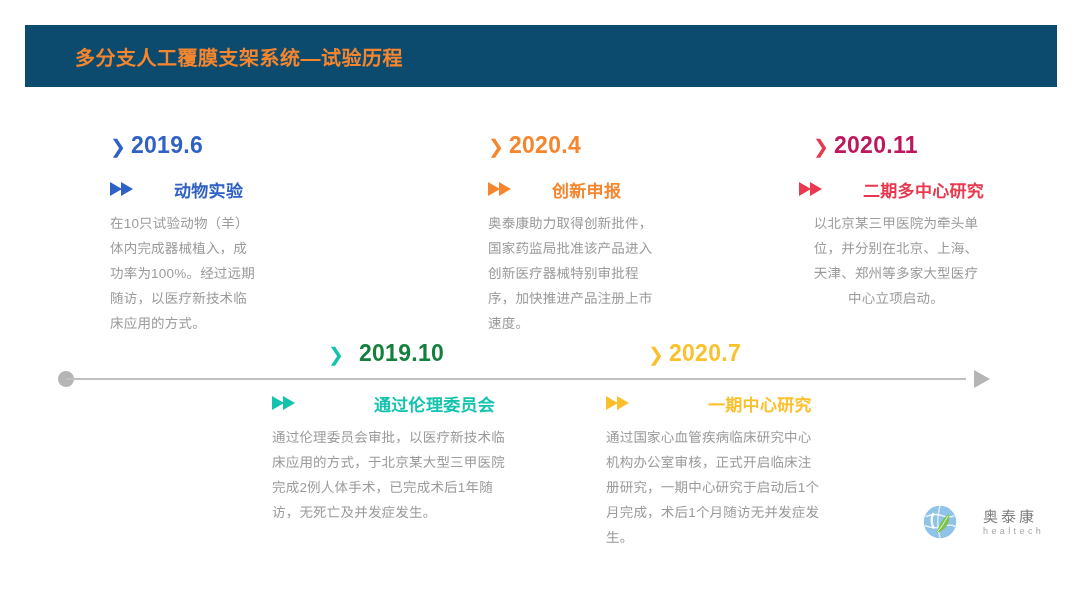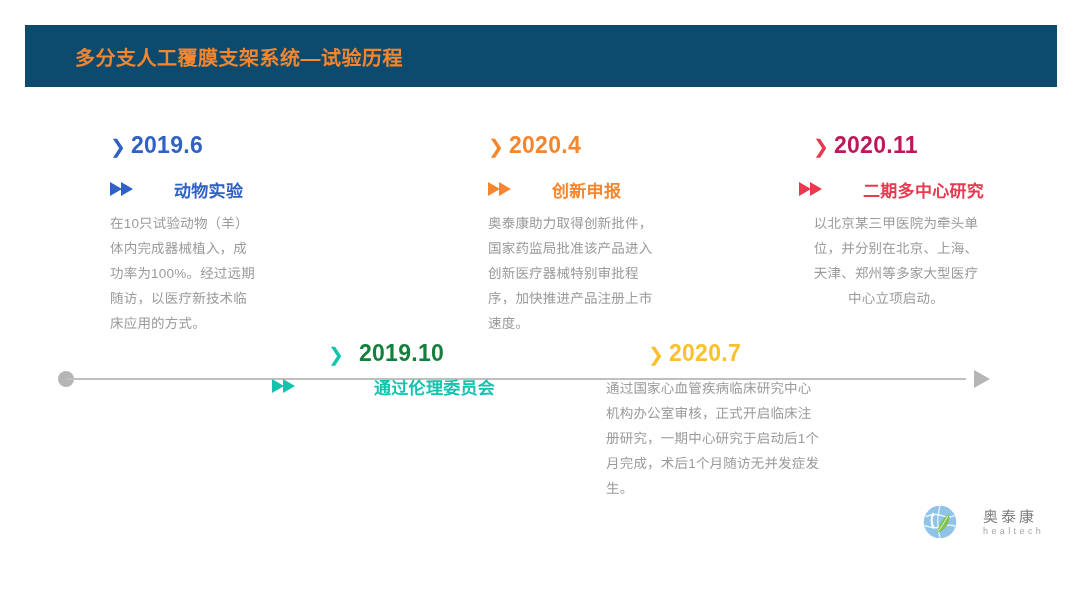--- a/index.html
+++ b/index.html
@@ -132,34 +132,43 @@
   </div>
   <div class="body-text" style="margin-top:9px;">以北京某三甲医院为牵头单位，并分别在北京、上海、天津、郑州等多家大型医疗中心立项启动。</div>
 </div>
 
 <div class="entry e2">
   <div class="date-row">
     <span class="chev" style="color:#14c3ae">❯</span>
     <span class="sp"></span>
     <span class="date-text" style="color:#15803d">2019.10</span>
   </div>
-  <div class="head-row" style="margin-top:7px;">
+  <div class="head-row" style="margin-top:24px;">
     <span class="ffwd">
       <i class="a" style="border-left:12px solid #14c3ae"></i>
       <i class="b" style="border-left:12px solid #14c3ae"></i>
     </span>
     <span class="sp"></span>
     <span class="head-text" style="color:#14c3ae">通过伦理委员会</span>
   </div>
+  <div class="body-text" style="margin-top:9px;">通过伦理委员会审批，以医疗新技术临床应用的方式，于北京某大型三甲医院完成2例人体手术，已完成术后1年随访，无死亡及并发症发生。</div>
 </div>
 
 <div class="entry e4">
   <div class="date-row">
     <span class="chev" style="color:#fbc02d">❯</span>
     <span class="date-text" style="color:#fbc02d">2020.7</span>
+  </div>
+  <div class="head-row" style="margin-top:24px;">
+    <span class="ffwd">
+      <i class="a" style="border-left:12px solid #fbc02d"></i>
+      <i class="b" style="border-left:12px solid #fbc02d"></i>
+    </span>
+    <span class="sp"></span>
+    <span class="head-text" style="color:#fbc02d">一期中心研究</span>
   </div>
   <div class="body-text" style="margin-top:9px;">通过国家心血管疾病临床研究中心机构办公室审核，正式开启临床注册研究，一期中心研究于启动后1个月完成，术后1个月随访无并发症发生。</div>
 </div>
 
 <div class="logo">
   <svg class="logo-mark" viewBox="0 0 40 40">
     <circle cx="20" cy="20" r="18" fill="#8fc4e8"></circle>
     <path d="M4 14 Q14 10 22 13 Q30 16 36 13" stroke="#ffffff" stroke-width="1.6" fill="none" opacity=".85"></path>
     <path d="M3 24 Q13 28 23 25 Q31 22 37 25" stroke="#ffffff" stroke-width="1.6" fill="none" opacity=".85"></path>
     <path d="M20 2 Q15 20 20 38" stroke="#ffffff" stroke-width="1.6" fill="none" opacity=".7"></path>

